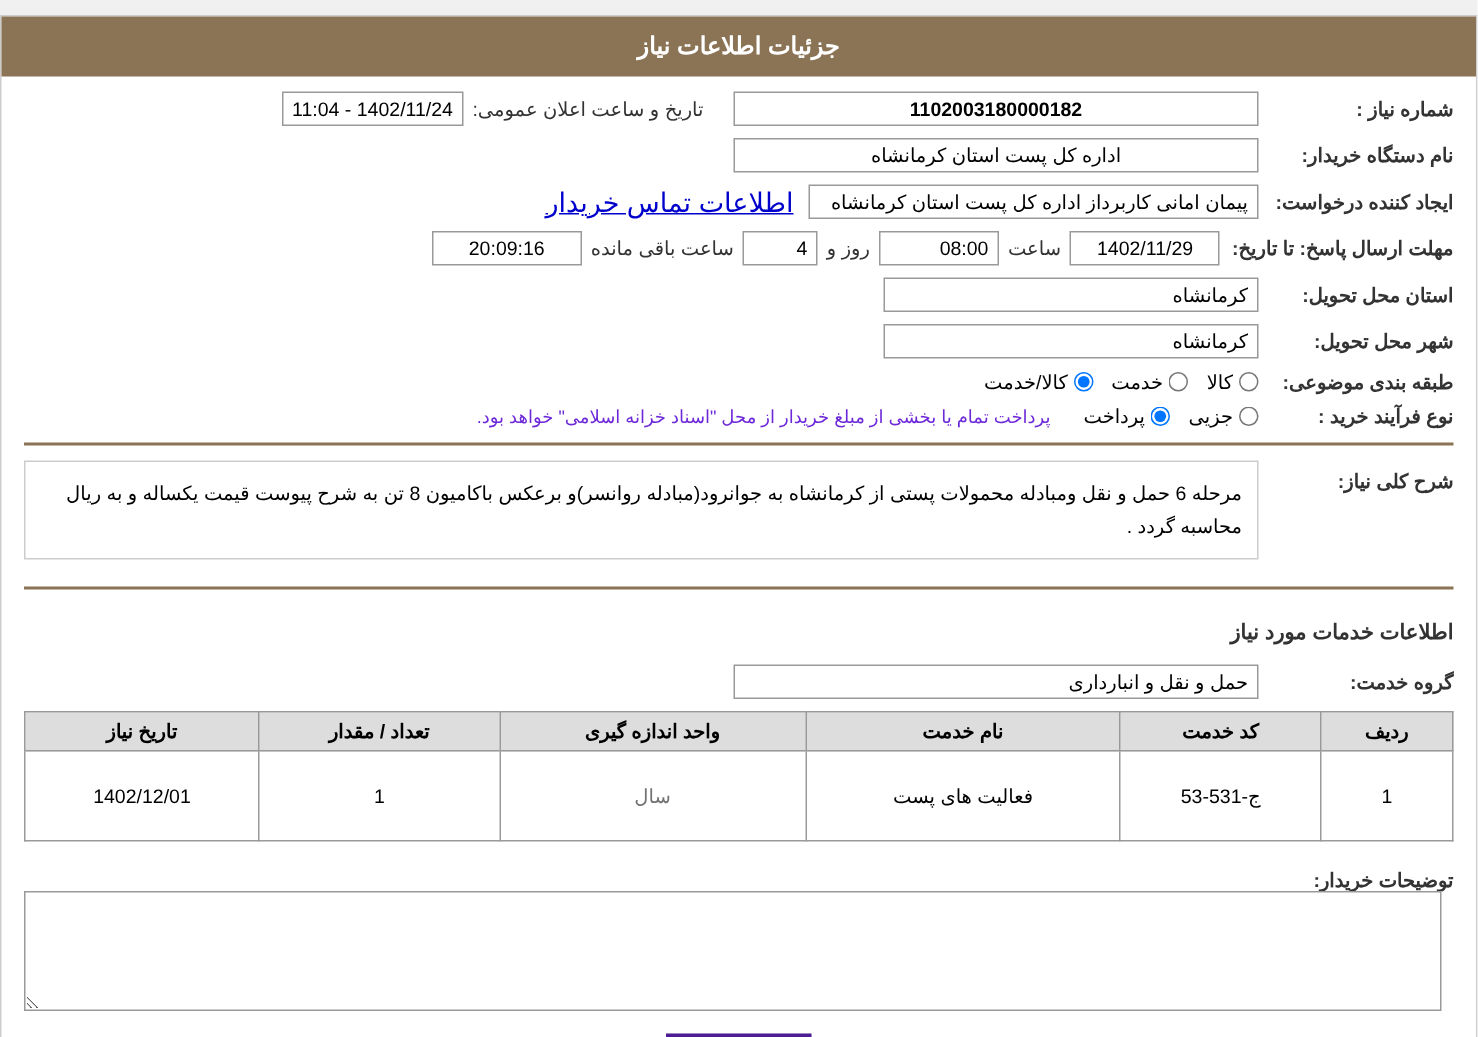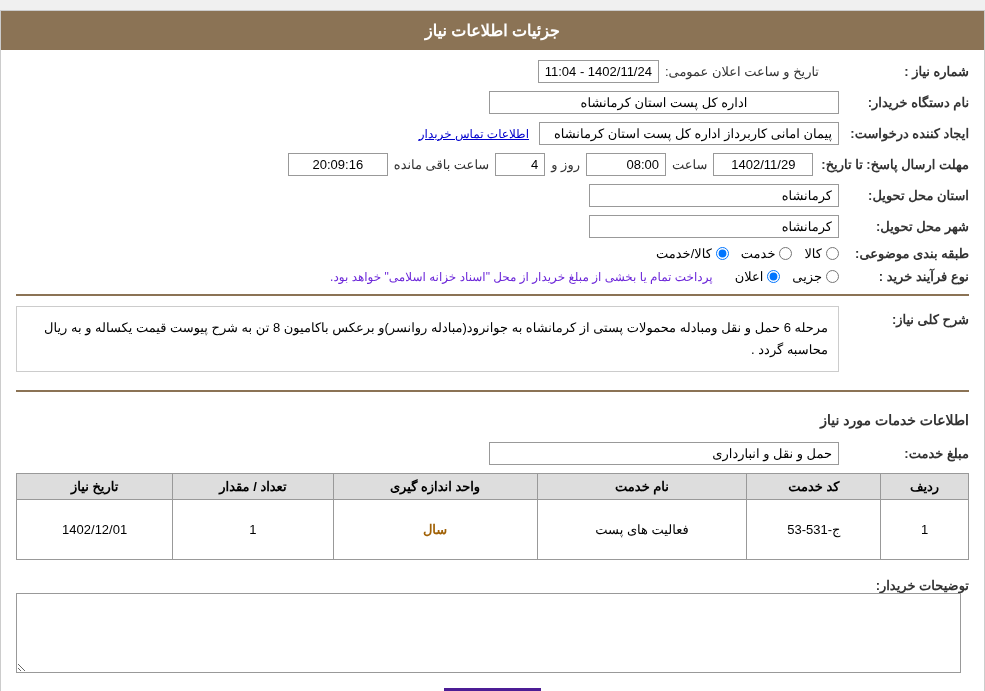--- a/index.html
+++ b/index.html
@@ -150,33 +150,34 @@
 <div class="page-wrapper">
 
   <div class="page-header">
     <span>جزئیات اطلاعات نیاز</span>
   </div>
 
   <div class="content">
 
     <div class="row">
       <span class="label">شماره نیاز :</span>
+      <span class="field-box field-box-wide" style="text-align:center;font-weight:bold;">1102003180000182</span>
       <span class="inline-label" style="margin-right:20px;">تاریخ و ساعت اعلان عمومی:</span>
       <span class="field-box field-box-small" style="text-align:right;">1402/11/24 - 11:04</span>
     </div>
 
     <div class="row">
       <span class="label">نام دستگاه خریدار:</span>
       <span class="field-box field-box-wide" style="text-align:center;">اداره کل پست استان کرمانشاه</span>
     </div>
 
     <div class="row">
       <span class="label">ایجاد کننده درخواست:</span>
       <span class="field-box" style="min-width:300px;">پیمان امانی کاربرداز اداره کل پست استان کرمانشاه</span>
-      <span class="link-blue" style="margin-right:10px;font-size:12px;">اطلاعات تماس خریدار</span>
+      <span class="link-blue" style="margin-right:10px;font-size:18px;">اطلاعات تماس خریدار</span>
     </div>
 
     <div class="row">
       <span class="label">مهلت ارسال پاسخ: تا تاریخ:</span>
       <span class="field-box field-box-small" style="text-align:center;">1402/11/29</span>
       <span class="inline-label">ساعت</span>
       <span class="field-box" style="min-width:80px;">08:00</span>
       <span class="inline-label">روز و</span>
       <span class="field-box" style="min-width:50px;">4</span>
       <span class="inline-label">ساعت باقی مانده</span>
@@ -213,21 +214,21 @@
 
     <div class="row">
       <span class="label">نوع فرآیند خرید :</span>
       <div class="radio-group">
         <div class="radio-item">
           <input type="radio" name="process" style="">
           <span>جزیی</span>
         </div>
         <div class="radio-item">
           <input type="radio" name="process" checked="" style="">
-          <span>اعلان</span>
+          <span>پرداخت</span>
         </div>
         <span style="color:#6d28d9; margin-right: 10px; font-size:12px;">پرداخت تمام یا بخشی از مبلغ خریدار از محل "اسناد خزانه اسلامی" خواهد بود.</span>
       </div>
     </div>
 
     <div class="section-divider"></div>
 
     <div class="row" style="align-items:flex-end;">
       <span class="label description-label">شرح کلی نیاز:</span>
       <div class="service-info-box" style="flex:1;">
@@ -235,41 +236,41 @@
       </div>
     </div>
 
     <div class="section-divider"></div>
 
     <div class="row">
       <span class="section-title">اطلاعات خدمات مورد نیاز</span>
     </div>
 
     <div class="row">
-      <span class="label">مبلغ خدمت:</span>
+      <span class="label">گروه خدمت:</span>
       <span class="field-box field-box-wide">حمل و نقل و انبارداری</span>
     </div>
 
     <table>
       <thead>
         <tr>
           <th>ردیف</th>
           <th>کد خدمت</th>
           <th>نام خدمت</th>
           <th>واحد اندازه گیری</th>
           <th>تعداد / مقدار</th>
           <th>تاریخ نیاز</th>
         </tr>
       </thead>
       <tbody id="services-table-body">
       <tr>
             <td>1</td>
             <td>ج-531-53</td>
             <td>فعالیت های پست</td>
-            <td style="color: #a16207; font-weight: bold;">سال</td>
+            <td style="color: #737373; font-weight: normal;">سال</td>
             <td>1</td>
             <td>1402/12/01</td>
           </tr>
         </tbody>
     </table>
 
     <div class="row" style="align-items:flex-start; margin-top:12px;">
       <span class="label description-label">توضیحات خریدار:</span>
       <textarea class="description-box" style="min-height: 80px; resize: vertical;"></textarea>
     </div>

